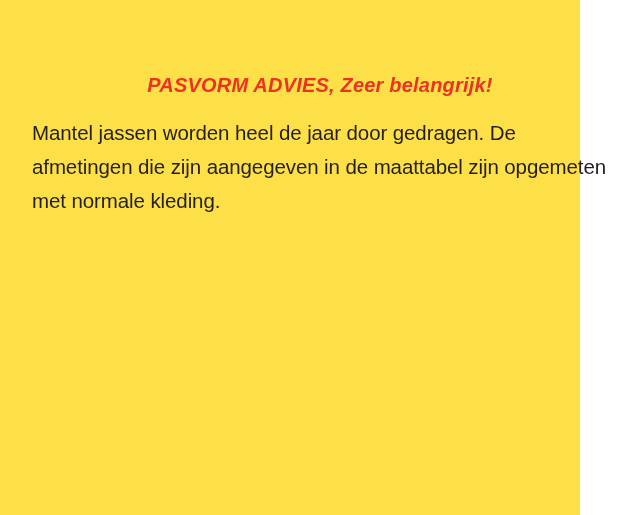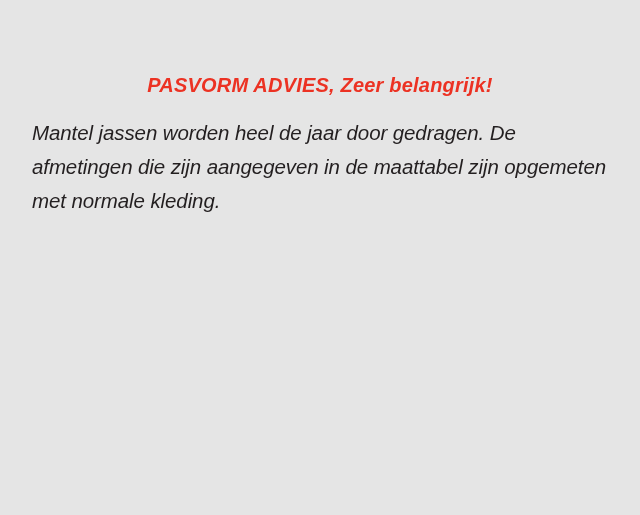--- a/index.html
+++ b/index.html
@@ -8,23 +8,23 @@
   }
   body {
     width: 640px;
     height: 515px;
     background: #ffffff;
     font-family: "Liberation Sans", sans-serif;
     overflow: hidden;
   }
   .page {
     position: relative;
-    width: 640px;
+    width: 580px;
     height: 515px;
-    background: #e5e5e5;
+    background: #fde047;
     box-sizing: border-box;
   }
   .content {
     position: absolute;
     left: 32px;
     top: 72px;
     width: 576px;
   }
   .heading {
     color: #ec3223;
@@ -36,21 +36,20 @@
     margin: 0 0 18px 0;
     letter-spacing: 0.2px;
   }
   .para {
     color: #231f20;
     font-size: 20.5px;
     line-height: 34px;
     margin: 0 0 10px 0;
     text-align: left;
     letter-spacing: -0.1px;
-    font-style: italic;
   }
   .para:last-child {
     margin-bottom: 0;
   }
 </style>
 </head>
 <body>
 
 <div class="page">
   <div class="content">

